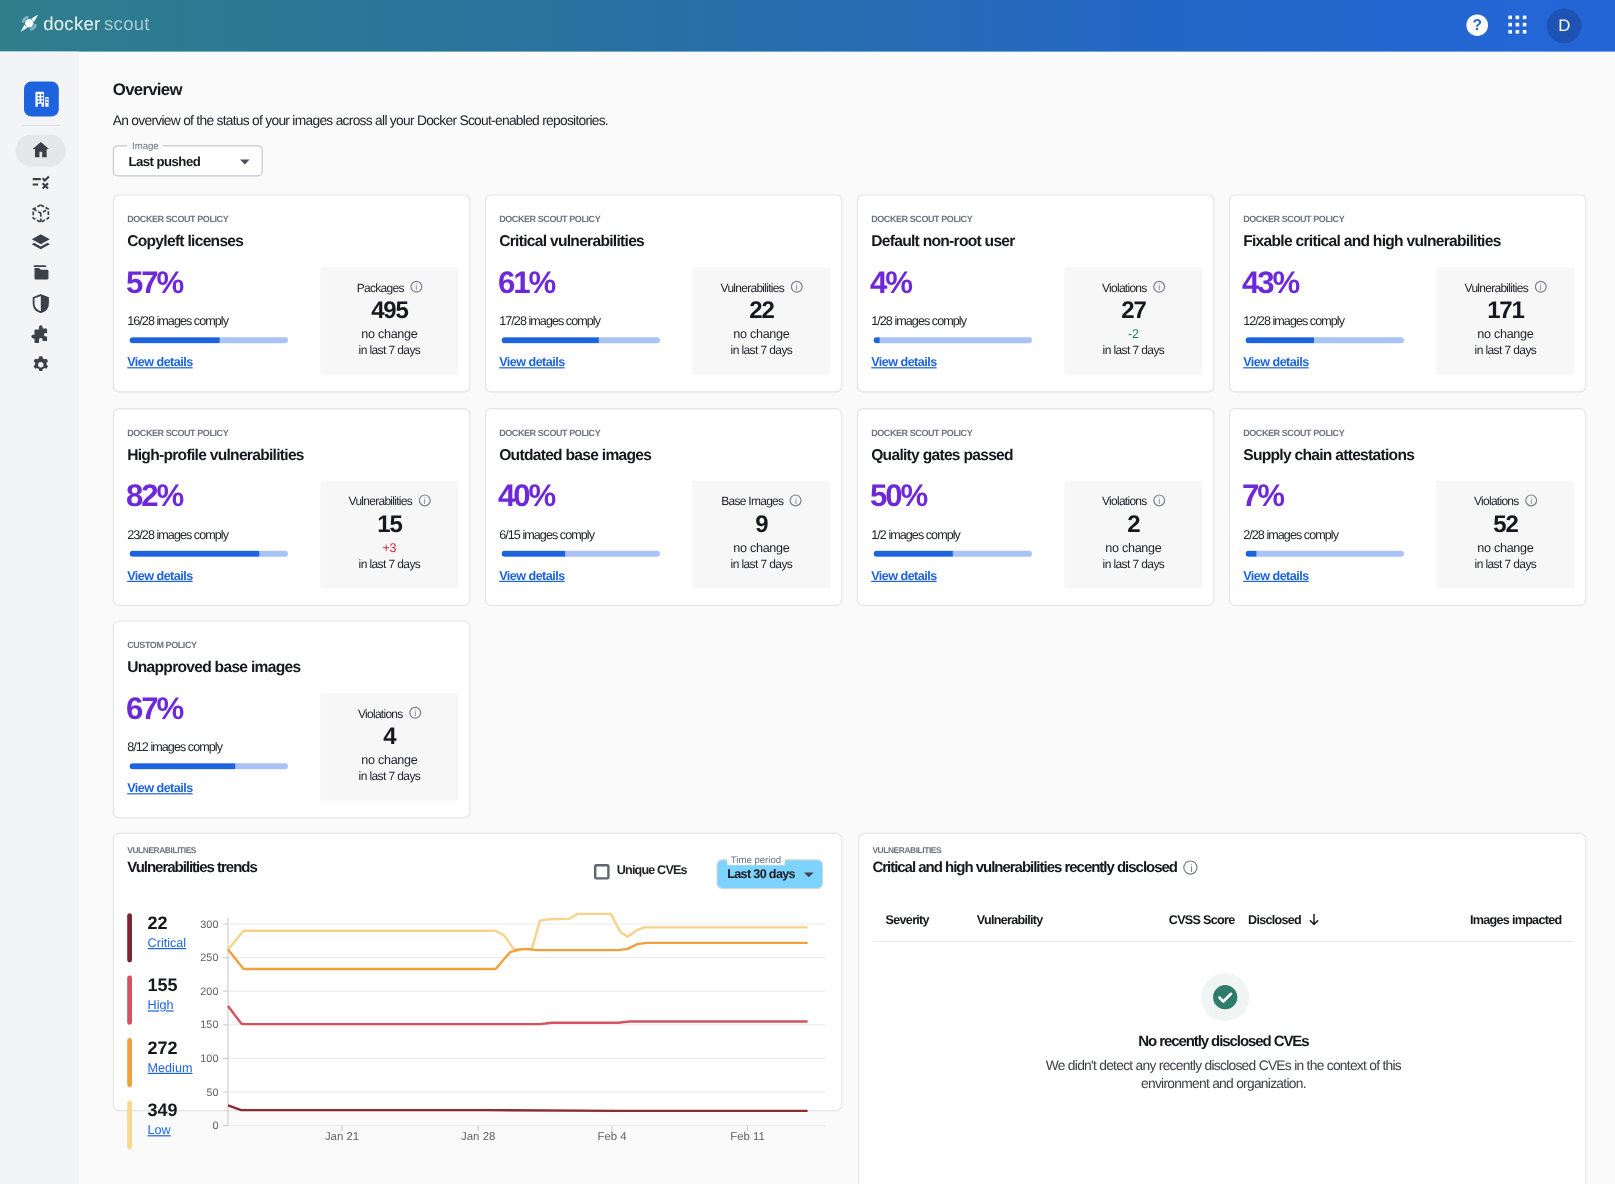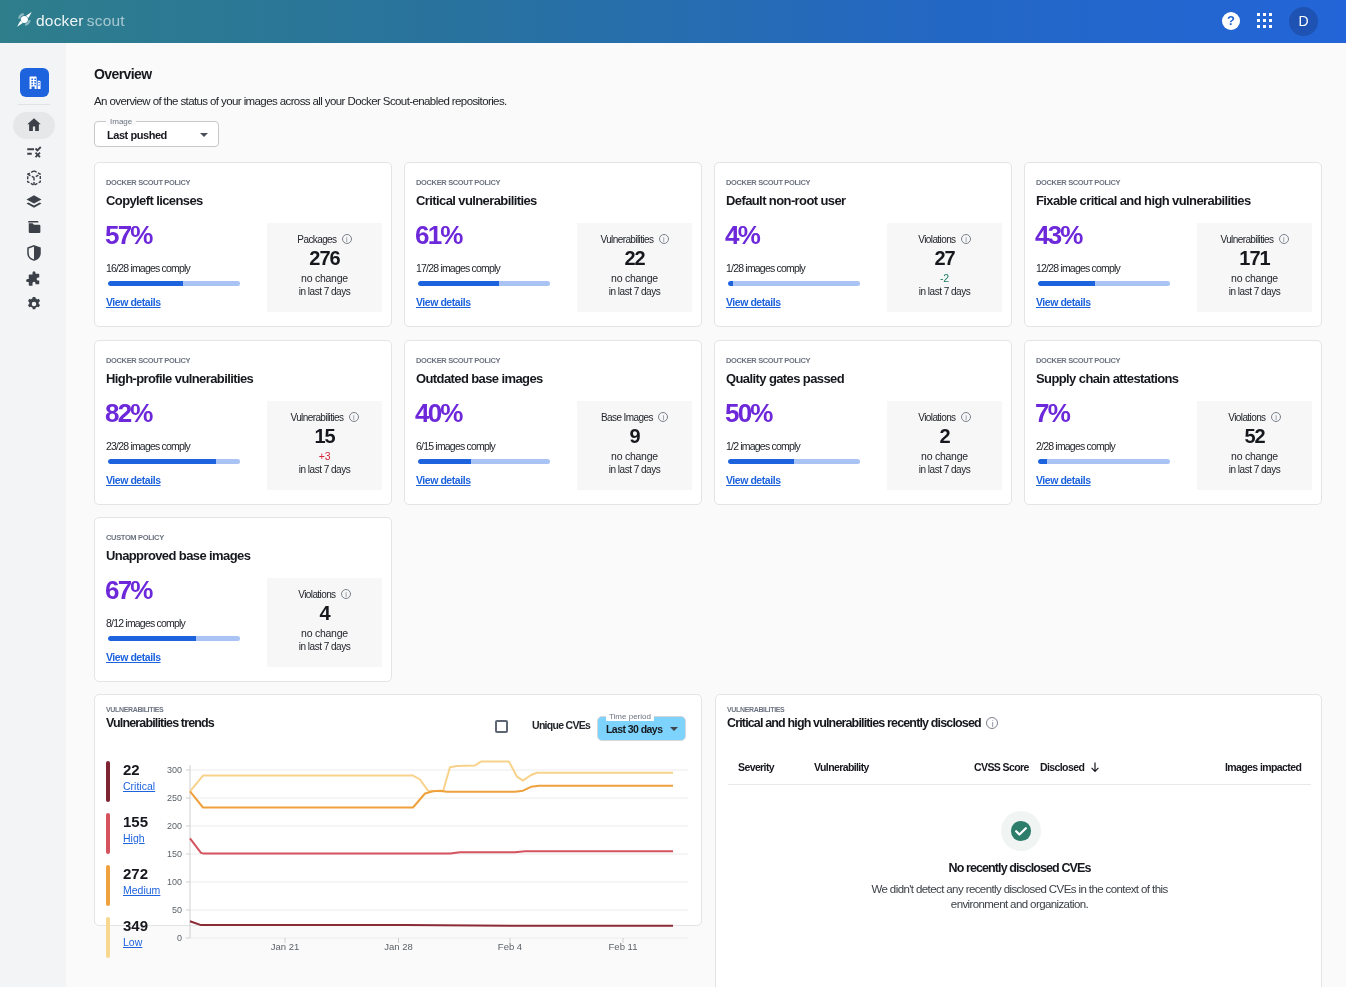--- a/index.html
+++ b/index.html
@@ -44,21 +44,21 @@
 #ovwsub { position:absolute; left:94px; top:95px; font-size:11.5px; letter-spacing:-0.6px; color:#22252a; }
 #imgsel { position:absolute; left:94px; top:121px; width:125px; height:26px; border:1px solid #c6c8cc; border-radius:4px; background:#fff; }
 #imgsel .lbl { position:absolute; left:11px; top:-5px; background:#fafafa; padding:0 4px; font-size:8px; color:#6c7380; }
 #imgsel .val { position:absolute; left:12px; top:7px; font-size:11px; letter-spacing:-0.45px; font-weight:bold; color:#16181d; }
 #imgsel .caret { position:absolute; right:10px; top:11px; width:0; height:0; border-left:4.5px solid transparent; border-right:4.5px solid transparent; border-top:4.5px solid #4a5058; }
 
 .bkick { position:absolute; left:11px; top:11px; font-size:7px; letter-spacing:-0.35px; color:#6c7380; font-weight:bold; }
 .btitle { position:absolute; left:11px; top:21px; font-size:12.5px; letter-spacing:-0.85px; font-weight:bold; color:#16181d; }
 
 #cb { position:absolute; left:400px; top:25px; width:13px; height:13px; border:2px solid #5e6673; border-radius:2px; background:#fff; }
-#cblbl { position:absolute; left:437px; top:24px; font-size:10.5px; letter-spacing:-0.7px; font-weight:bold; color:#22252a;text-align:center; }
+#cblbl { position:absolute; left:419px; top:24px; font-size:10.5px; letter-spacing:-0.7px; font-weight:bold; color:#22252a;text-align:center; }
 #tsel { position:absolute; left:502px; top:21px; width:89px; height:25px; border:1px solid #d6d7da; border-radius:5px; background:#7dd3fc; }
 #tsel .lbl { position:absolute; left:8px; top:-5px; background:#fff; padding:0 3px; font-size:8px; color:#6c7380; white-space:nowrap; }
 #tsel .val { position:absolute; left:8px; top:6px; font-size:10.5px; letter-spacing:-0.55px; font-weight:bold; color:#16181d; white-space:nowrap; }
 #tsel .caret { position:absolute; right:7px; top:10px; width:0; height:0; border-left:4.5px solid transparent; border-right:4.5px solid transparent; border-top:4.5px solid #3f444c; }
 .leg { position:absolute; left:11px; }
 .leg .lbar { position:absolute; left:0; top:0; width:4px; height:41px; border-radius:2px; }
 .leg .lnum { position:absolute; left:17px; top:0px; font-size:15px; font-weight:bold; color:#16181d; }
 .leg .llbl { position:absolute; left:17px; top:19px; font-size:10.5px; color:#1d63dd; text-decoration:underline; white-space:nowrap; }
 
 .th { position:absolute; top:66px; font-size:10.5px; letter-spacing:-0.6px; font-weight:bold; color:#16181d; white-space:nowrap; }
@@ -148,21 +148,21 @@
   <div class="kicker">DOCKER SCOUT POLICY</div>
   <div class="ctitle">Copyleft licenses</div>
   <div class="pct">57%</div>
   <div class="comply">16/28 images comply</div>
   <div class="bar">
       <i style="width:57%"></i>
     </div>
   <div class="vd">View details</div>
   <div class="sbox">
     <div class="slabel">Packages <i class="info">i</i></div>
-    <div class="snum">276</div>
+    <div class="snum">495</div>
     <div class="schg">no change</div>
     <div class="srange">in last 7 days</div>
   </div>
 </div>
 <div class="card" style="left:404px;top:162px;width:298px;height:165px">
   <div class="kicker">DOCKER SCOUT POLICY</div>
   <div class="ctitle">Critical vulnerabilities</div>
   <div class="pct">61%</div>
   <div class="comply">17/28 images comply</div>
   <div class="bar">

